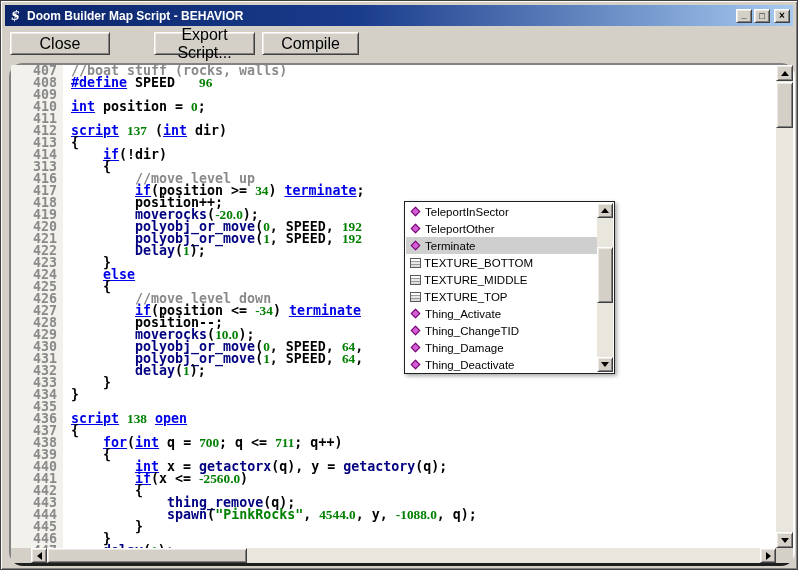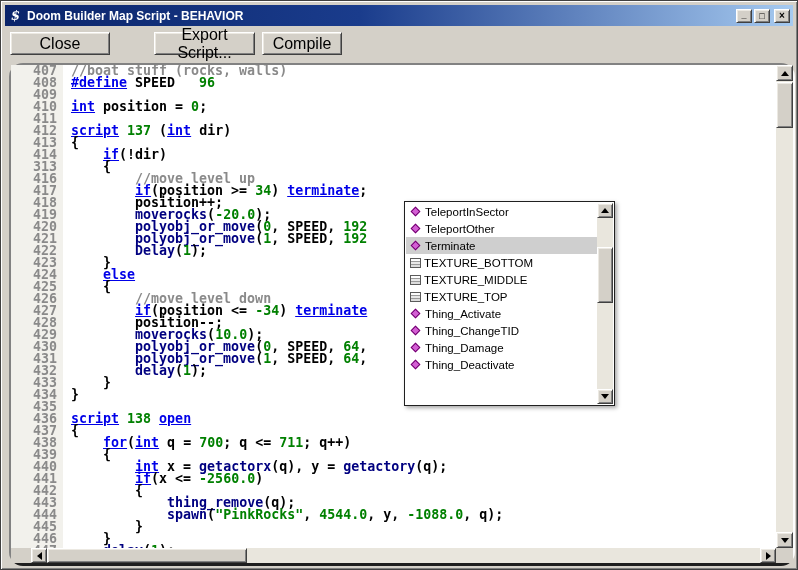--- a/index.html
+++ b/index.html
@@ -26,34 +26,34 @@
   .bevel{background:#d4d0c8;border:1px solid;border-color:#ffffff #404040 #404040 #ffffff;
     box-shadow:inset 1px 1px 0 #ece9e2, inset -1px -1px 0 #808080;}
 
   
   .toolbar{position:absolute;left:4px;top:25px;right:4px;height:35px;display:flex;align-items:center;padding-left:5px;}
   .tbtn{height:23px;font-family:"Liberation Sans",sans-serif;font-size:16px;color:#000;
     display:flex;align-items:center;justify-content:center;}
   .tbtn-close{width:100px;margin-right:44px;}
   .tbtn-import{width:101px;margin-right:7px;}
   .tbtn-export{width:101px;margin-right:7px;}
-  .tbtn-compile{width:80px;}
+  .tbtn-compile{width:97px;}
 
   
   .editor{position:absolute;left:8px;top:62px;width:786px;height:503px;background:#ffffff;
     border-style:solid;border-width:2px 2px 3px 2px;border-color:#828282 #fdfdfd #1e1e1e #828282;border-radius:14px;}
   .gutter-bg{position:absolute;left:0;top:0;width:52px;bottom:15px;background:#f2f1ec;}
   .code-viewport{position:absolute;left:0;top:0;right:17px;bottom:15px;overflow:hidden;}
   .code-line{display:flex;height:12px;line-height:12px;
     font-family:"DejaVu Sans Mono",monospace;font-weight:bold;font-size:13.3px;}
   .lnum{flex:0 0 52px;text-align:right;padding-right:6px;color:#8a8a8a;}
   .ltext{white-space:pre;padding-left:8px;}
   .tk-c{color:var(--c-comment,#8a8a8a);}
   .tk-k{color:var(--c-keyword,#0000e8);text-decoration:underline;}
-  .tk-n{color:var(--c-number,#008000);}
+  .tk-n{color:var(--c-number,#008000);font-family:Liberation Serif, serif;}
   .tk-f{color:var(--c-function,#000080);}
   .tk-s{color:var(--c-string,#008000);}
   .tk-p{color:#000000;}
 
   
   .sbtn{display:flex;align-items:center;justify-content:center;}
   .arr{width:0;height:0;border:4px solid transparent;}
   .arr-up{border-bottom:5px solid #000;margin-top:-4px;}
   .arr-down{border-top:5px solid #000;margin-bottom:-4px;}
   .arr-left{border-right:5px solid #000;margin-left:-4px;}
@@ -66,21 +66,21 @@
   .vthumb{position:absolute;left:0;width:17px;top:17px;height:46px;}
 
   .hscroll{position:absolute;left:0;bottom:0;right:17px;height:15px;background:#e9e6dd;display:flex;}
   .hfiller{width:20px;background:#d4d0c8;flex:0 0 auto;}
   .hscroll .sbtn{width:16px;height:15px;flex:0 0 auto;}
   .htrough{flex:1;position:relative;}
   .hthumb{position:absolute;left:0;top:0;bottom:0;width:200px;}
   .corner{position:absolute;right:0;bottom:0;width:17px;height:15px;background:#d4d0c8;}
 
   
-  .autocomplete{position:absolute;left:403px;top:200px;width:211px;height:205px;background:#ffffff;
+  .autocomplete{position:absolute;left:403px;top:200px;width:211px;height:173px;background:#ffffff;
     border:1px solid #202020;box-shadow:2px 2px 4px rgba(0,0,0,0.35);}
   .ac-list{position:absolute;left:1px;top:1px;bottom:1px;right:17px;overflow:hidden;background:#fff;}
   .ac-item{height:17px;display:flex;align-items:center;font-size:11.5px;color:#000;padding-left:2px;}
   .ac-item.selected{background:var(--c-selection,#cfcfcf);}
   .ac-label{white-space:nowrap;}
   .icon-function{width:7px;height:7px;background:#d45fd4;border:1px solid #70006e;
     transform:rotate(45deg);margin:0 6px 0 4px;flex:0 0 auto;}
   .icon-constant{width:11px;height:10px;border:1px solid #5a5a5a;margin:0 3px 0 2px;flex:0 0 auto;
     background:linear-gradient(180deg,#fdfdfd 0 2px,#9a9a9a 2px 3px,#e8e8e8 3px 5px,#9a9a9a 5px 6px,#dcdcdc 6px 8px,#9a9a9a 8px 9px,#cfcfcf 9px 10px);}
   .ac-scroll{position:absolute;right:1px;top:1px;bottom:1px;width:16px;background:#e9e6dd;}

